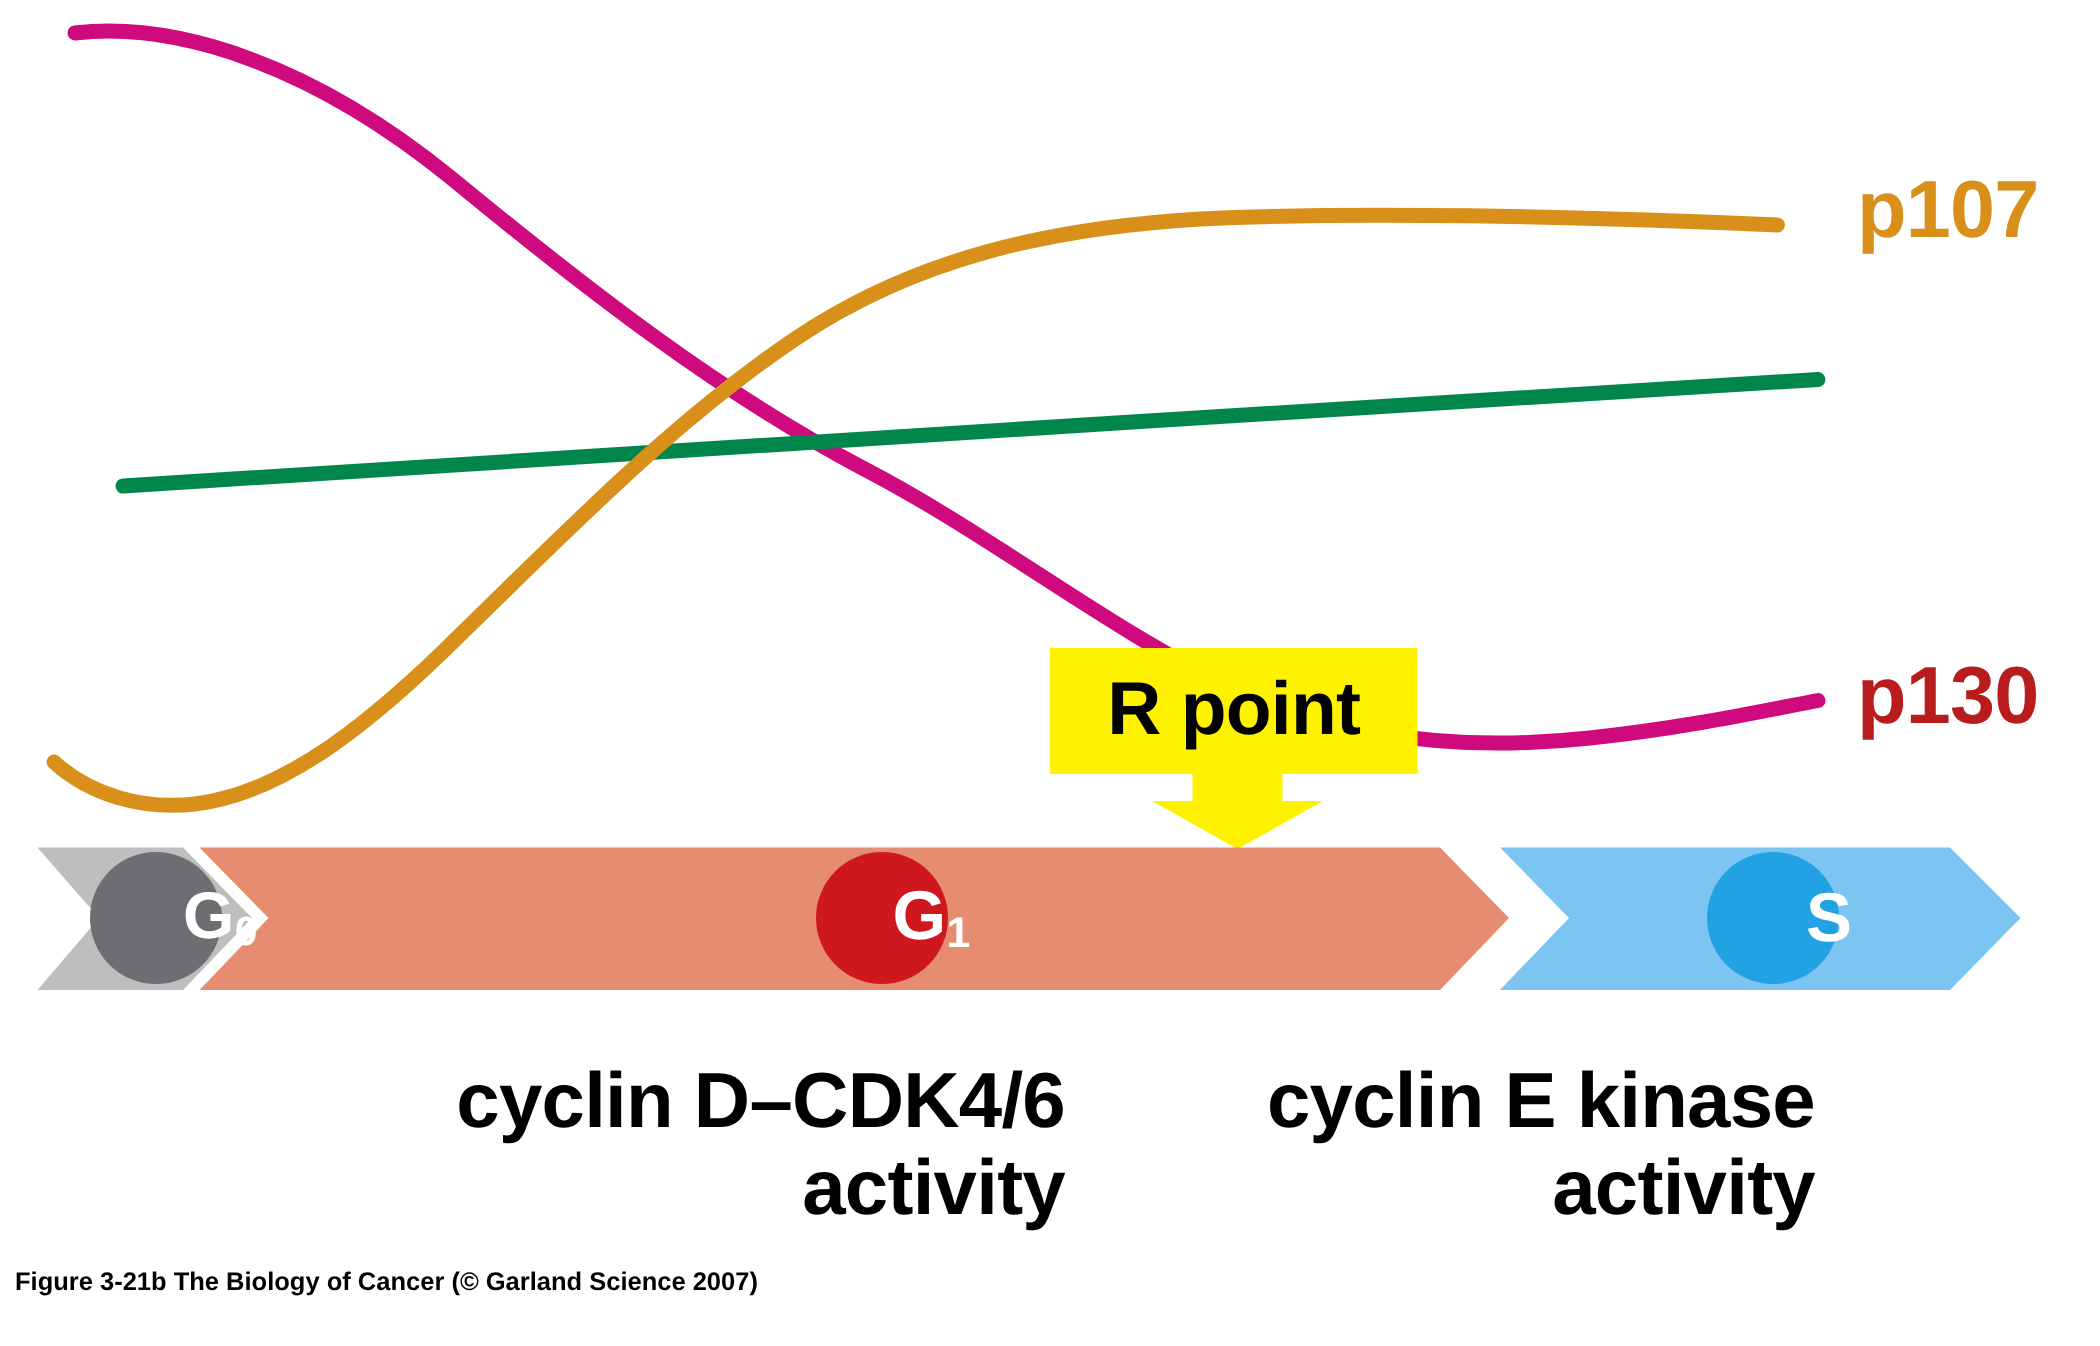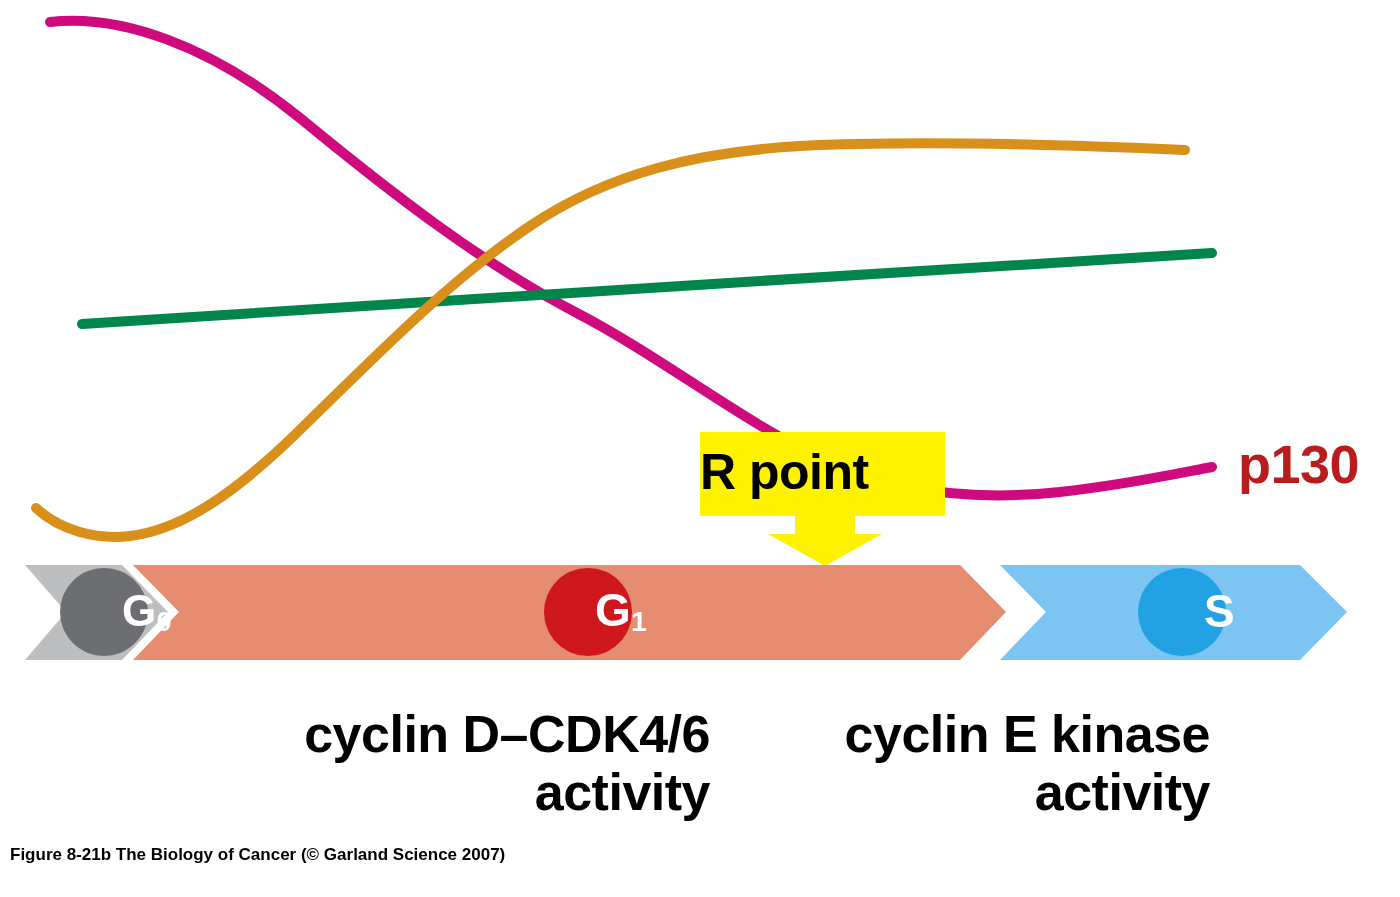--- a/index.html
+++ b/index.html
@@ -39,21 +39,21 @@
   #label-p130 { left: 1238px; top: 437px; }
 
   #rpoint-box {
     position: absolute;
     left: 700px;
     top: 432px;
     width: 245px;
     height: 84px;
     display: flex;
     align-items: center;
-    justify-content: flex-start;
+    justify-content: center;
   }
   #rpoint-text {
     font-family: "Liberation Sans", sans-serif;
     font-weight: bold;
     font-size: 50px;
     color: #000000;
     letter-spacing: -0.5px;
     line-height: 1;
     position: relative;
     top: -2px;
@@ -159,20 +159,21 @@
       <circle cx="104" cy="612" r="44" fill="#6D6E71"></circle>
 
       <polygon points="133,565 960,565 1006,612 960,660 133,660 179,612" fill="#E68C70"></polygon>
       <circle cx="588" cy="612" r="44" fill="#CE181E"></circle>
 
       <polygon points="1000,565 1300,565 1347,612 1300,660 1000,660 1046,612" fill="#7CC4F2"></polygon>
       <circle cx="1182" cy="612" r="44" fill="#22A2E2"></circle>
     </g>
   </svg>
 
+  <div class="curve-label" id="label-p107" style="color:#D9901A">p107</div>
 
 
   <div class="curve-label" id="label-p130" style="color:#b91c1c">p130</div>
 
   <div id="rpoint-box">
     <span id="rpoint-text">R point</span>
   </div>
 
   <div class="phase-letter" id="phase-letter-g0">
     <span>G</span><sub>0</sub>
@@ -189,15 +190,15 @@
   <div class="activity-label" id="activity-label-d">
     <div>cyclin D–CDK4/6</div>
     <div>activity</div>
   </div>
 
   <div class="activity-label" id="activity-label-e">
     <div>cyclin E kinase</div>
     <div>activity</div>
   </div>
 
-  <div id="figure-caption">Figure 8-21b  The Biology of Cancer (© Garland Science 2007)</div>
+  <div id="figure-caption">Figure 3-21b  The Biology of Cancer (© Garland Science 2007)</div>
 
 </div>
 
 </body></html>

